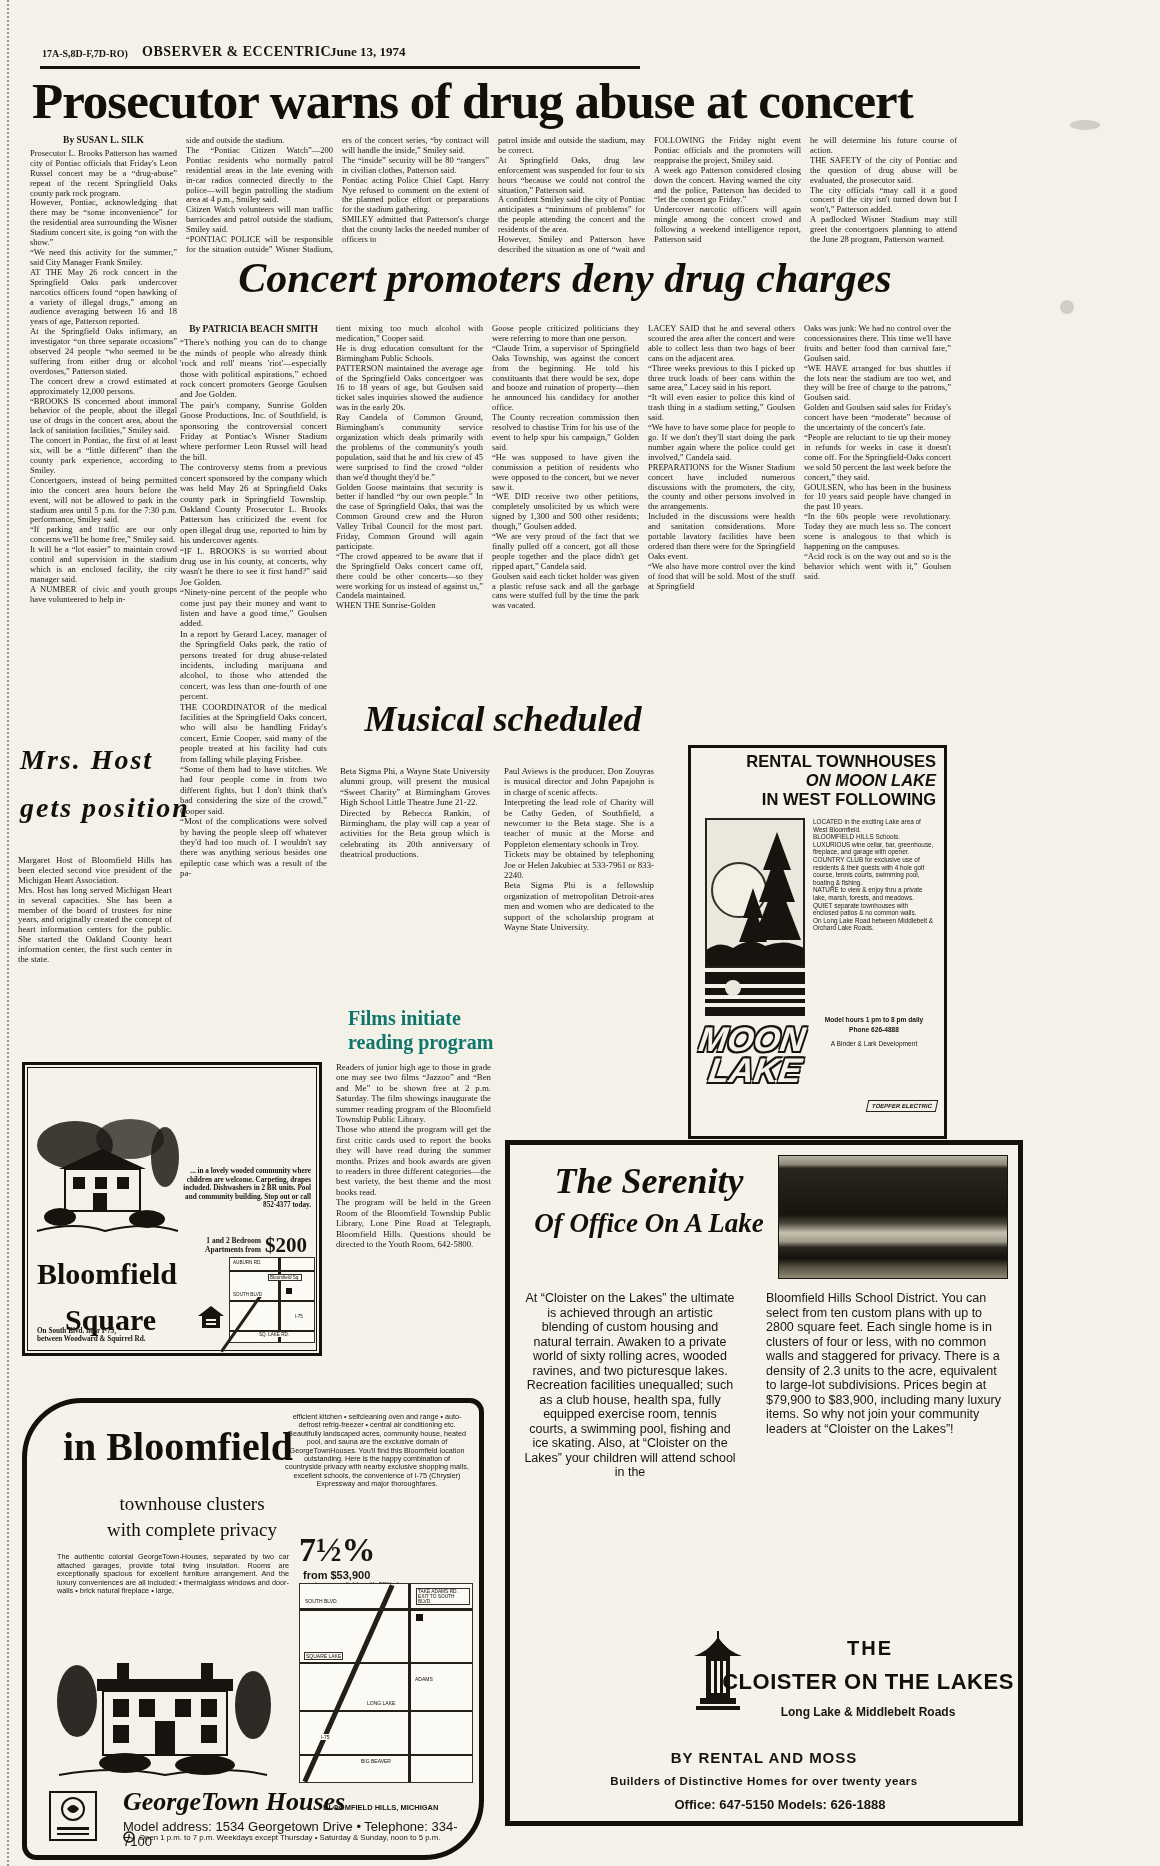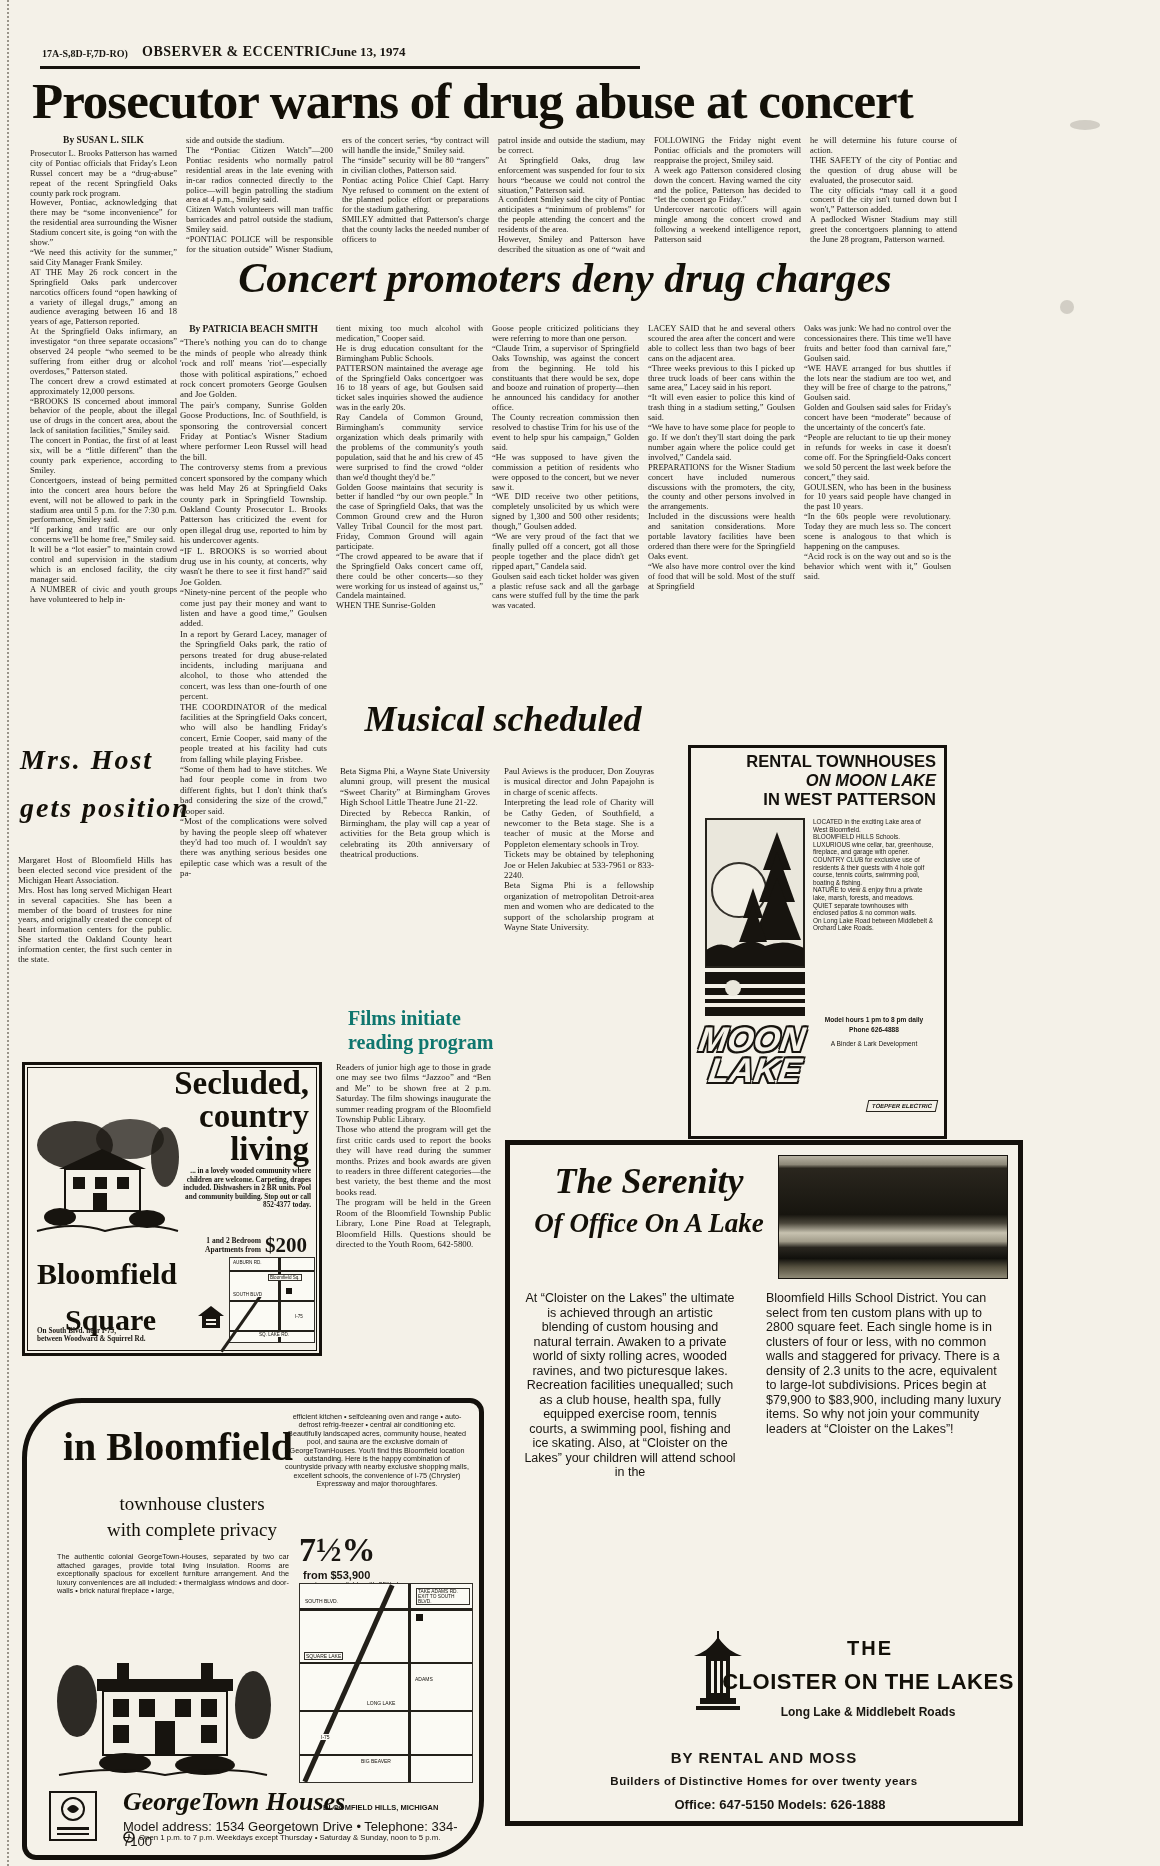--- a/index.html
+++ b/index.html
@@ -163,21 +163,21 @@
   <div class="bodycol" style="left:336px;top:1062px;width:155px;height:326px;font-size:8.8px;line-height:10.4px;">
     <div class="coltext">Readers of junior high age to those in grade one may see two films “Jazzoo” and “Ben and Me” to be shown free at 2 p.m. Saturday. The film showings inaugurate the summer reading program of the Bloomfield Township Public Library.
 Those who attend the program will get the first critic cards used to report the books they will have read during the summer months. Prizes and book awards are given to readers in three different categories—the best variety, the best theme and the most books read.
 The program will be held in the Green Room of the Bloomfield Township Public Library, Lone Pine Road at Telegraph, Bloomfield Hills. Questions should be directed to the Youth Room, 642-5800.</div>
   </div>
 
   <div class="adbox" style="left:688px;top:745px;width:253px;height:388px;border-width:3px;">
     <div class="abs sans" style="right:8px;top:4px;width:240px;text-align:right;font-weight:bold;font-size:16.5px;line-height:19px;color:#14110c;">
       <div>RENTAL TOWNHOUSES</div>
       <div style="font-style:italic;">ON MOON LAKE</div>
-      <div>IN WEST PATTERSON</div>
+      <div>IN WEST FOLLOWING</div>
     </div>
     <svg class="abs" style="left:14px;top:70px;" width="100" height="200" viewBox="0 0 100 200">
       <rect x="1" y="1" width="98" height="148" fill="#eae7dc" stroke="#26231c" stroke-width="2"></rect>
       <circle cx="34" cy="72" r="27" fill="#f2efe5" stroke="#33302a" stroke-width="2"></circle>
       <polygon points="72,14 58,52 86,52" fill="#17140f"></polygon>
       <polygon points="72,34 54,84 90,84" fill="#17140f"></polygon>
       <polygon points="72,60 48,122 96,122" fill="#17140f"></polygon>
       <polygon points="48,70 38,100 58,100" fill="#17140f"></polygon>
       <polygon points="48,86 34,124 62,124" fill="#17140f"></polygon>
       <path d="M1,132 Q15,122 28,130 Q45,118 60,128 Q80,120 99,130 L99,148 L1,148 Z" fill="#17140f"></path>
@@ -198,23 +198,20 @@
     <div class="abs sans" style="left:122px;top:278px;width:122px;font-size:6.6px;font-weight:bold;text-align:center;">Phone 626-4888</div>
     <div class="abs sans" style="left:122px;top:292px;width:122px;font-size:6.6px;text-align:center;">A Binder &amp; Lark Development</div>
     <div class="abs" style="left:6px;top:276px;transform:skewX(-8deg);">
       <div class="outline-txt" style="font-size:34px;line-height:30px;">MOON</div>
       <div class="outline-txt" style="font-size:34px;line-height:32px;margin-left:14px;">LAKE</div>
     </div>
     <div class="abs sans" style="left:176px;top:352px;width:66px;border:1px solid #26231c;transform:skewX(-12deg);font-size:6px;font-weight:bold;text-align:center;padding:2px 1px;">TOEPFER ELECTRIC</div>
   </div>
 
   <div class="adbox" style="left:22px;top:1062px;width:294px;height:288px;border-width:3px;box-shadow:inset 0 0 0 2px #f5f2e9, inset 0 0 0 3px #14110c;">
-    <div class="abs coltext" style="right:10px;top:2px;width:200px;text-align:right;font-weight:bold;font-size:33px;line-height:33px;color:#131008;">Secluded,
-country
-living</div>
     <svg class="abs" style="left:10px;top:52px;" width="145" height="128" viewBox="0 0 145 128">
       <ellipse cx="40" cy="28" rx="38" ry="24" fill="#1d1a14" opacity=".85"></ellipse>
       <ellipse cx="95" cy="22" rx="34" ry="20" fill="#1d1a14" opacity=".75"></ellipse>
       <ellipse cx="130" cy="40" rx="14" ry="30" fill="#1d1a14" opacity=".85"></ellipse>
       <rect x="30" y="52" width="75" height="42" fill="#f4f1e8" stroke="#17140f" stroke-width="2"></rect>
       <polygon points="24,52 67,32 111,52" fill="#17140f"></polygon>
       <rect x="38" y="60" width="12" height="12" fill="#17140f"></rect>
       <rect x="60" y="60" width="12" height="12" fill="#17140f"></rect>
       <rect x="82" y="60" width="12" height="12" fill="#17140f"></rect>
       <rect x="58" y="76" width="14" height="18" fill="#17140f"></rect>

